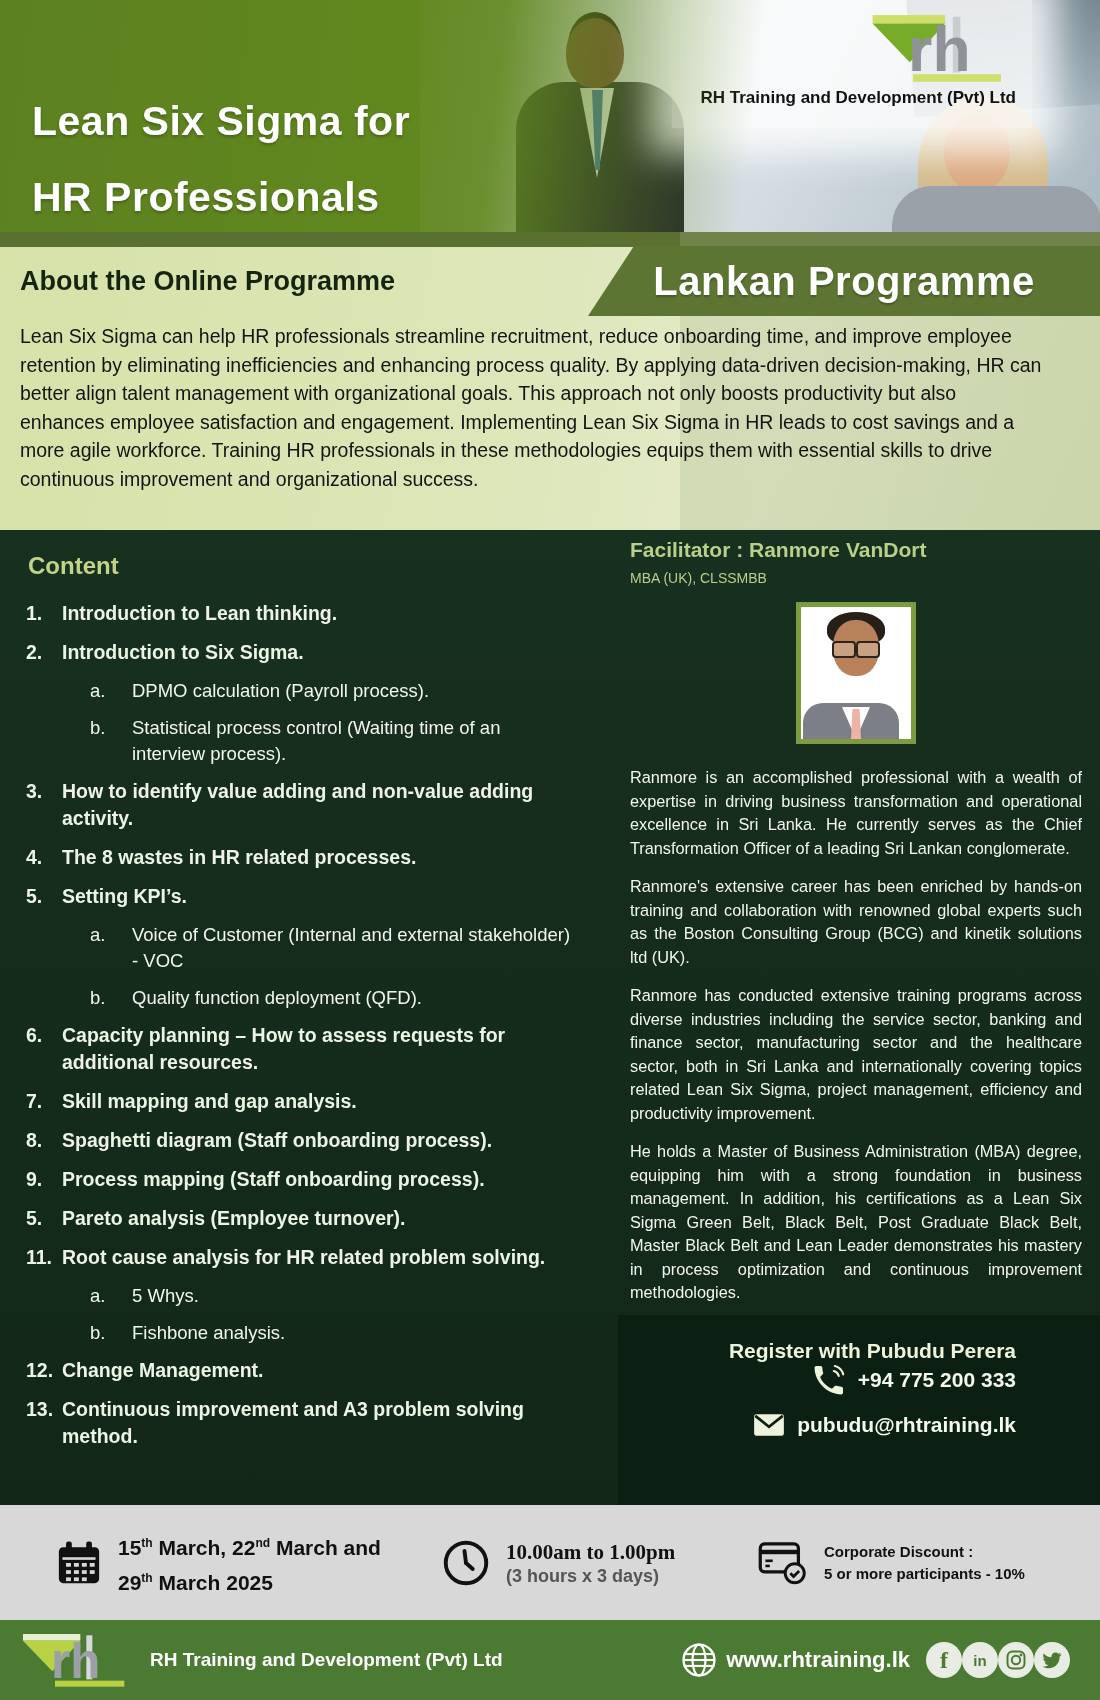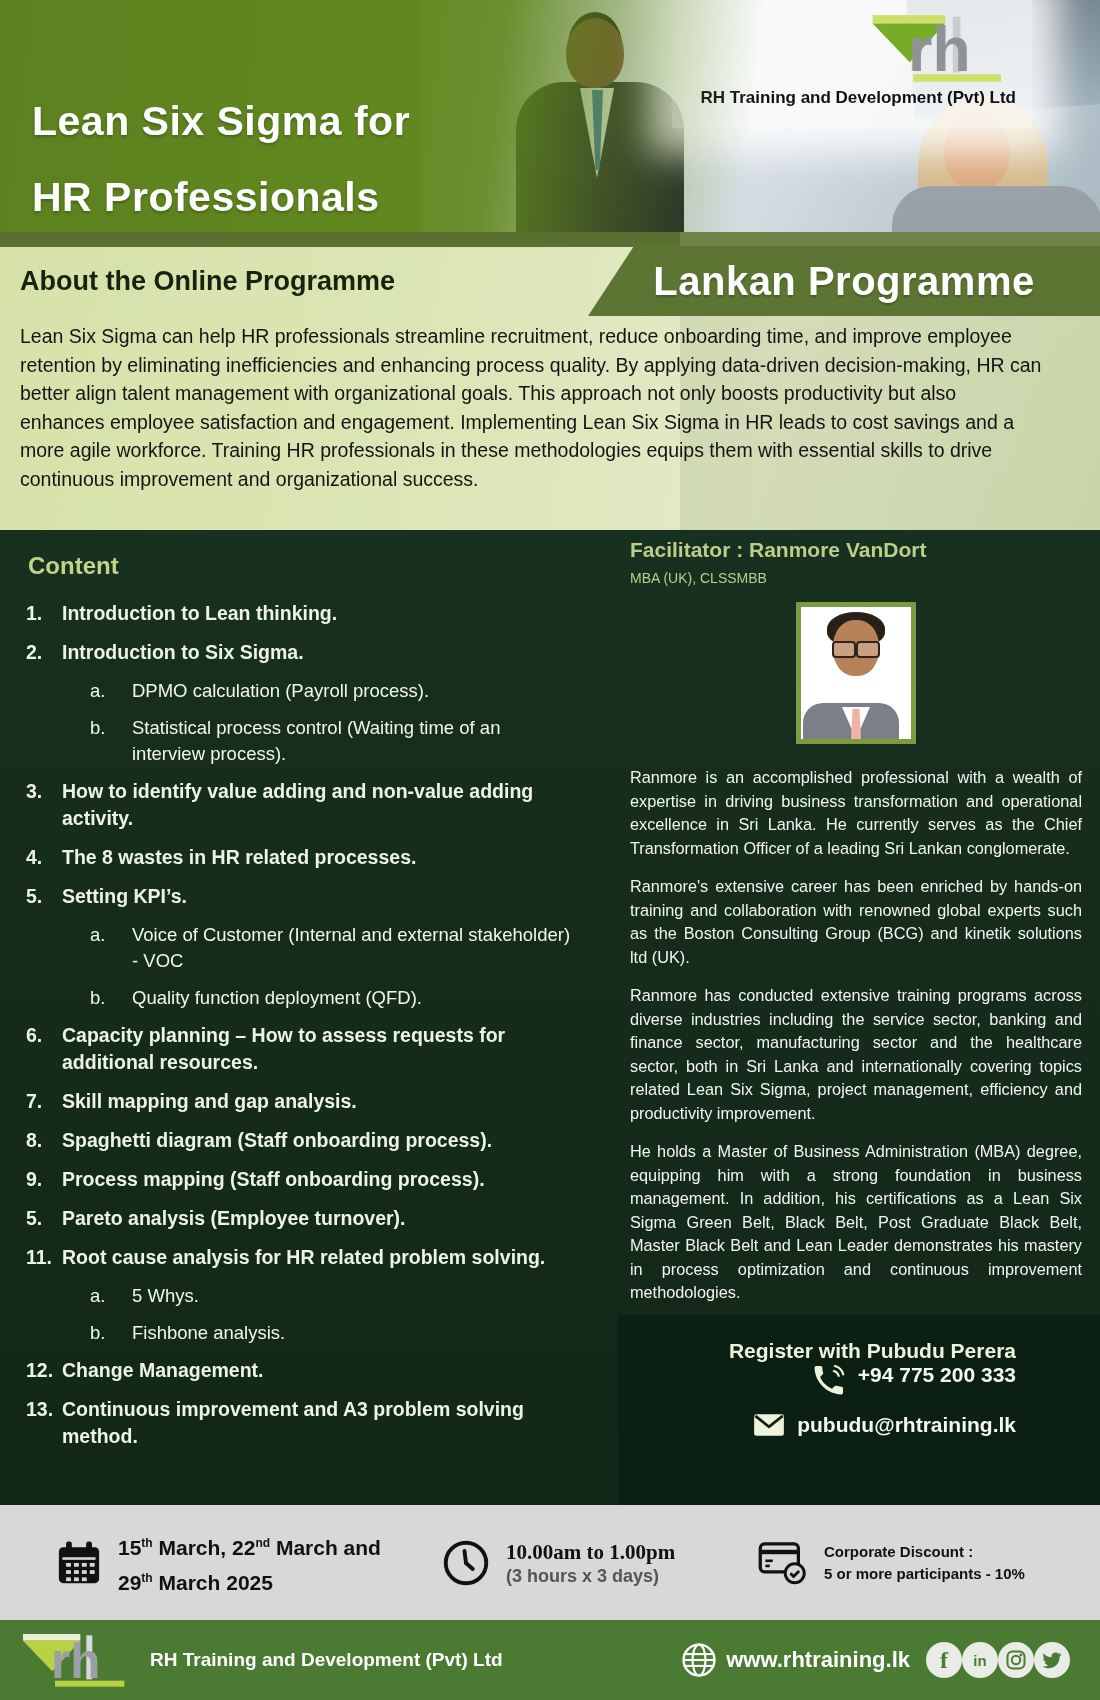--- a/index.html
+++ b/index.html
@@ -72,21 +72,21 @@
   .fp-glasses{position:absolute;top:34px;left:31px;width:48px;height:15px;display:flex;justify-content:space-between;}
   .fp-glasses i{display:block;width:20px;height:13px;border:2px solid #2c241e;border-radius:4px;background:rgba(255,255,255,.25);}
   .fp-shoulders{position:absolute;bottom:0;left:2px;width:96px;height:36px;background:#7c7f88;border-radius:20px 20px 0 0;}
   .fp-shirt{position:absolute;bottom:0;left:41px;width:28px;height:32px;background:#fdfdfd;clip-path:polygon(0 0,100% 0,50% 100%);}
   .fp-tie{position:absolute;bottom:0;left:50px;width:10px;height:30px;background:#efb3a6;clip-path:polygon(15% 0,85% 0,100% 100%,0 100%);}
   .fac-bio p{font-size:16.3px;line-height:23.5px;text-align:justify;margin:0 0 15px 0;color:#f3f6ef;}
 
   .register{position:absolute;right:0;bottom:0;width:482px;height:190px;background:#0b2012;
         box-sizing:border-box;padding:24px 84px 0 0;text-align:right;}
   .reg-heading{font-size:21px;font-weight:bold;color:#eef4dc;}
-  .reg-row{display:flex;justify-content:flex-end;gap:12px;margin-bottom:16px;}
+  .reg-row{display:flex;justify-content:flex-end;align-items:center;gap:12px;margin-bottom:16px;}
   .reg-text{font-size:21px;font-weight:bold;color:#f5f8ee;}
 
   
   .bar{position:absolute;top:1505px;left:0;width:1100px;height:115px;background:#d8d8d8;}
   .bar-group{position:absolute;top:0;height:115px;display:flex;align-items:center;gap:16px;}
   .bg1{left:56px;} .bg2{left:442px;} .bg3{left:758px;}
   .date-text{font-size:21px;font-weight:bold;color:#111;line-height:31px;}
   .date-text sup{font-size:12px;}
   .time-main{font-size:21px;font-weight:bold;color:#111;line-height:28px;font-family:Liberation Serif, serif;}
   .time-sub{font-size:18px;font-weight:bold;color:#555;}

